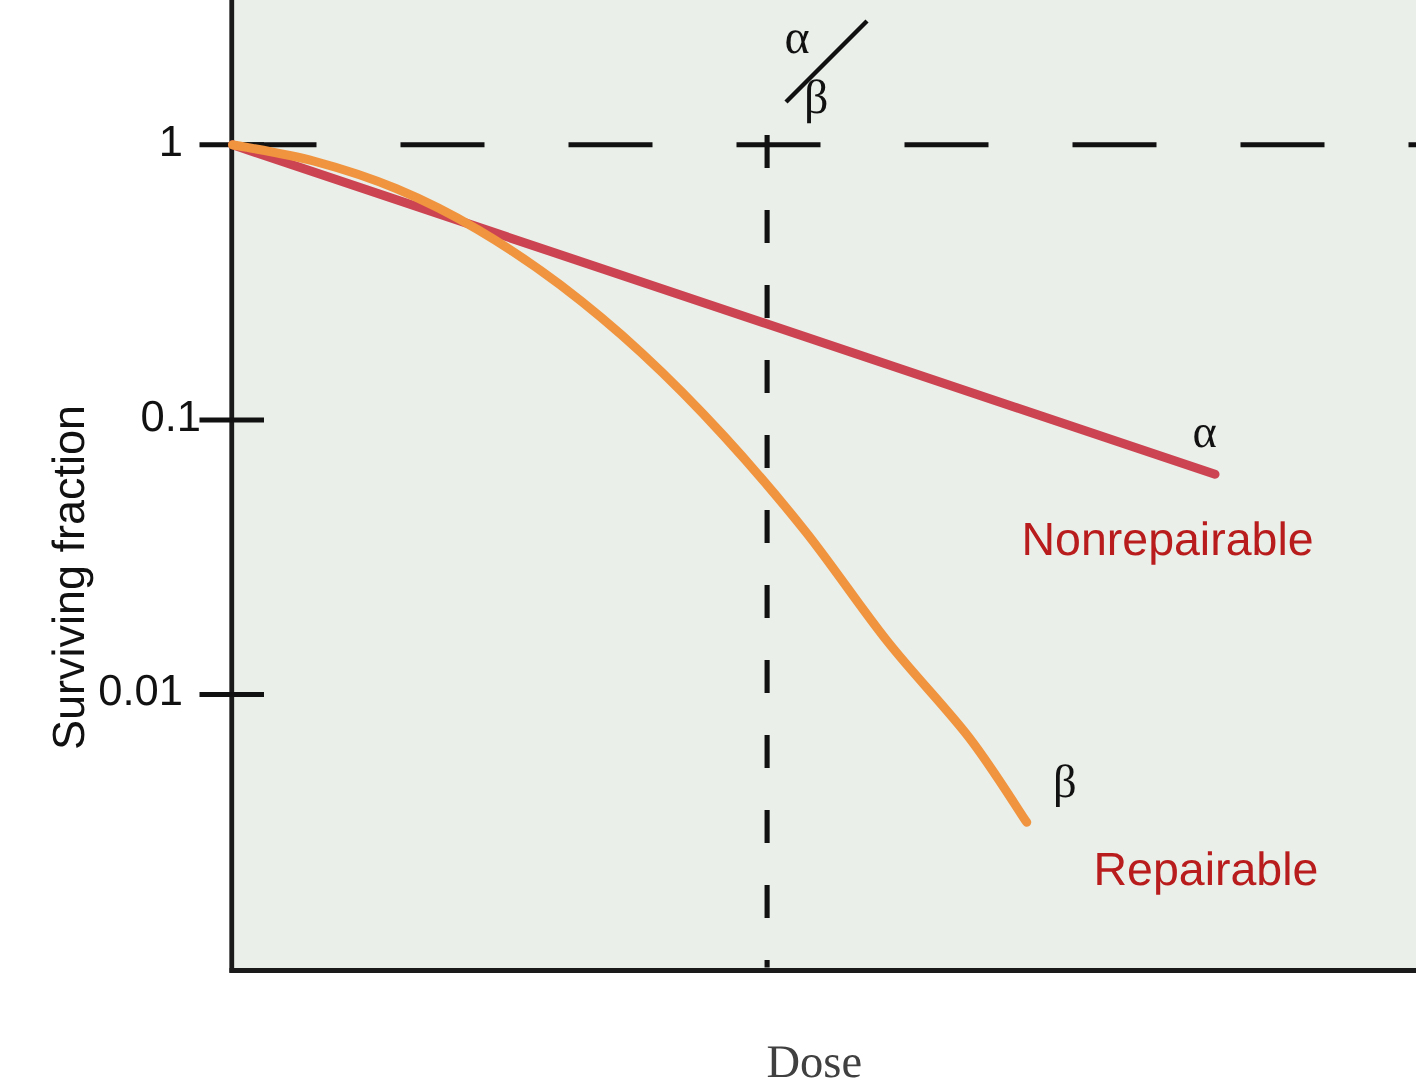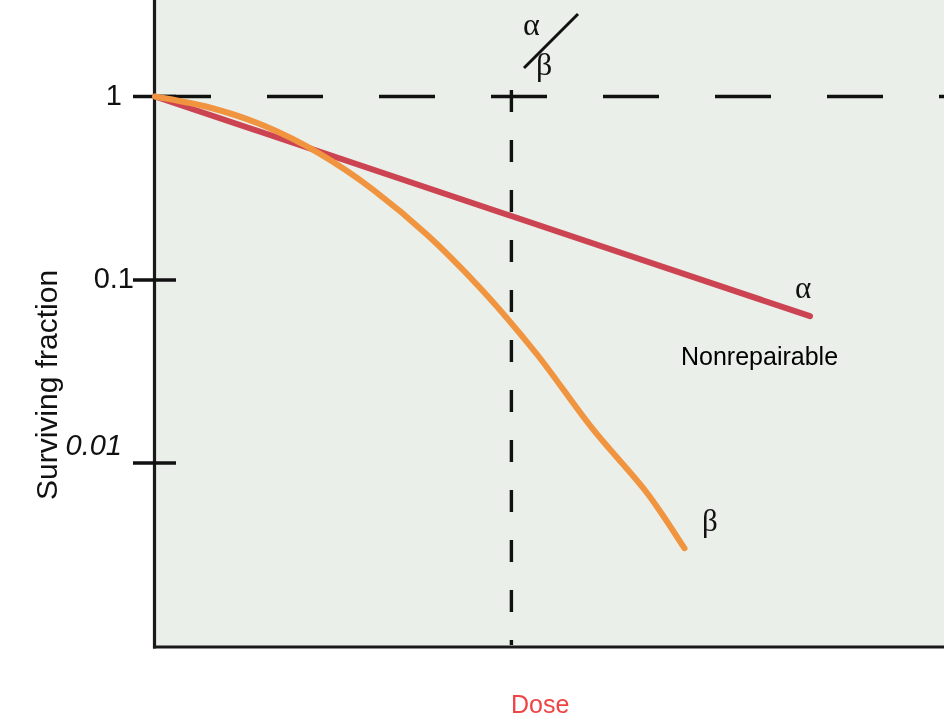--- a/index.html
+++ b/index.html
@@ -40,31 +40,31 @@
     font-family: "Liberation Sans", sans-serif;
     font-size: 30px;
     color: #111111;
     white-space: nowrap;
     transform-origin: 0 0;
     transform: rotate(-90deg);
     line-height: 1;
   }
   .axis-title-x {
     position: absolute;
-    font-family: Liberation Sans, sans-serif;
-    font-size: 25px;
-    color: #ef4444;
+    font-family: Liberation Serif, serif;
+    font-size: 31px;
+    color: #404040;
     white-space: nowrap;
     line-height: 1;
   }
   .series-label {
     position: absolute;
     font-family: "Liberation Sans", sans-serif;
-    font-size: 25px;
-    color: #000000;
+    font-size: 31px;
+    color: #b91c1c;
     white-space: nowrap;
     line-height: 1;
   }
   .greek-label {
     position: absolute;
     font-family: "Liberation Serif", serif;
     font-size: 31px;
     color: #111111;
     white-space: nowrap;
     line-height: 1;
@@ -108,27 +108,28 @@
 
     <line x1="578" y1="14" x2="524" y2="68" stroke="#111111" stroke-width="3"></line>
 
     <path d="M 155.0 96.5 L 810.0 316.2" fill="none" stroke="#cc4452" stroke-width="6" stroke-linecap="round"></path>
 
     <path d="M 155.0 96.5 C 164.1 98.3, 191.4 102.6, 209.6 107.5 C 227.8 112.4, 246.0 118.1, 264.2 125.8 C 282.4 133.4, 300.6 142.5, 318.8 153.2 C 336.9 163.9, 355.1 176.1, 373.3 189.8 C 391.5 203.6, 409.7 218.7, 427.9 235.5 C 446.1 252.3, 464.3 270.7, 482.5 290.6 C 500.7 310.4, 518.9 331.7, 537.1 354.5 C 555.3 377.4, 573.5 404.8, 591.7 427.7 C 609.9 450.6, 630.8 471.9, 646.3 492.0 C 661.7 512.1, 678.1 538.9, 684.5 548.2" fill="none" stroke="#f0943f" stroke-width="6" stroke-linecap="round"></path>
   </svg>
 
   <div class="tick-label" style="left: 60px; top: 81px; width: 62px;">1</div>
   <div class="tick-label" style="left: 48px; top: 264px; width: 86px;">0.1</div>
-  <div class="tick-label" style="left: 14px; top: 431px; width: 108px; font-style: italic;">0.01</div>
+  <div class="tick-label" style="left: 14px; top: 447px; width: 108px;">0.01</div>
 
   <div class="axis-title-y" style="left: 32px; top: 500px;">Surviving fraction</div>
 
   <div class="axis-title-x" style="left: 511px; top: 692px;">Dose</div>
 
   <div class="ratio-num" style="left: 523px; top: 8px;">α</div>
   <div class="ratio-den" style="left: 536px; top: 48px;">β</div>
 
   <div class="greek-label" style="left: 795px; top: 272px;">α</div>
   <div class="greek-label" style="left: 702px; top: 505px;">β</div>
 
   <div class="series-label" style="left: 681px; top: 344px;">Nonrepairable</div>
+  <div class="series-label" style="left: 729px; top: 564px;">Repairable</div>
 
 </div>
 
 </body></html>

